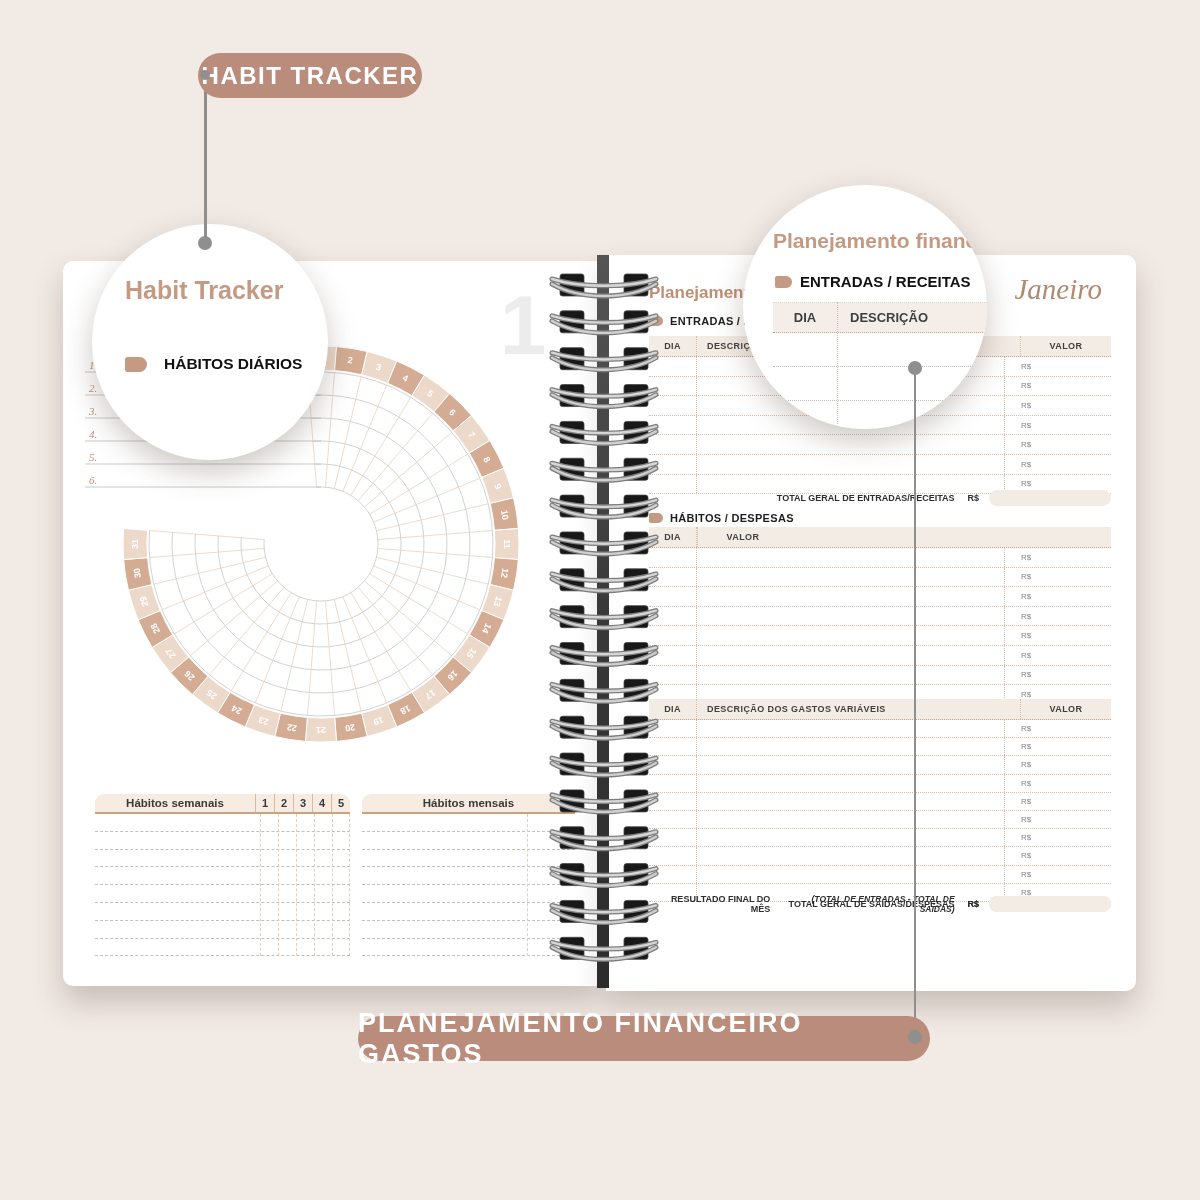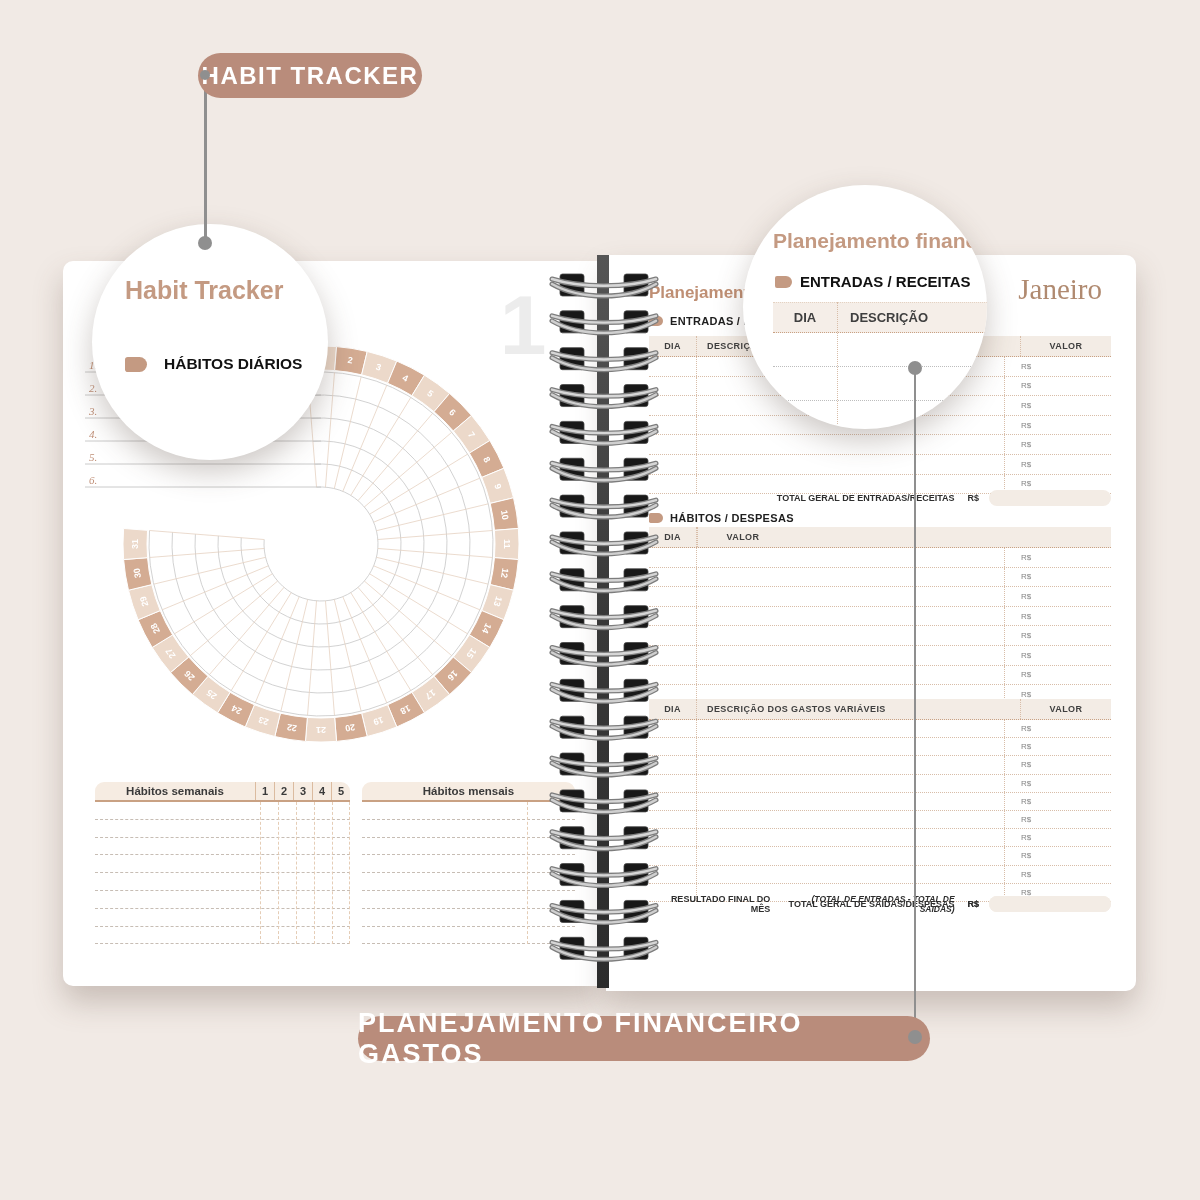--- a/index.html
+++ b/index.html
@@ -17,34 +17,34 @@
   .page.right{left:606px;top:255px;width:530px;height:736px;border-radius:0 10px 10px 0;
     box-shadow:0 16px 30px rgba(96,74,63,.28);}
   .gap-bar{position:absolute;left:597px;top:255px;width:12px;height:733px;z-index:2;
     background:linear-gradient(180deg,#555 0%,#383838 50%,#2c2c2c 100%);}
   svg.spiral{position:absolute;left:540px;top:250px;z-index:3;}
 
   
   .lp-num{position:absolute;left:420px;top:16px;width:80px;text-align:center;
     font-size:84px;font-weight:bold;color:#ececec;}
   svg.tracker{position:absolute;left:0;top:0;}
-  .hab-table{position:absolute;color:#333;}
+  .hab-table{position:absolute;color:#333;margin-top:12px;}
   .hab-head{display:flex;height:18px;background:#f6ece2;border-bottom:2px solid #c9a183;
     border-radius:9px 9px 0 0;font-weight:bold;font-size:11.5px;align-items:center;color:#3a3a3a;}
   .hab-head .ht{flex:1;text-align:center;}
   .hab-head .hc{width:18px;align-self:stretch;display:flex;align-items:center;justify-content:center;
     border-left:1px solid #dbbb9f;font-size:11px;}
   .hab-body{position:relative;}
   .hab-row{height:16.8px;border-bottom:1px dashed #c7bdb4;}
   .vline{position:absolute;top:0;bottom:0;border-left:1px dashed #e5cdb6;}
 
   
   .rp-title{position:absolute;left:43px;top:28px;font-size:17px;font-weight:bold;color:#bf8f74;}
   .rp-month{position:absolute;right:34px;top:18px;font-family:"Liberation Serif",serif;
-    font-size:29px;color:#b08a70;}
+    font-style:italic;font-size:29px;color:#b08a70;}
   .sec-label{position:absolute;display:flex;align-items:center;gap:7px;
     font-size:11px;font-weight:bold;color:#1e1e1e;letter-spacing:.3px;}
   .tag{background:#c49a82;border-radius:2px 6px 6px 2px;}
   .sec-label .tag{width:14px;height:10px;}
   #lab-entradas{left:43px;top:60px;}
   #lab-saidas{left:43px;top:257px;}
   .fin-table{position:absolute;left:43px;width:462px;font-size:9px;}
   .fin-head{display:flex;height:20px;background:#f3ece5;border-bottom:1px dotted #c9a183;
     font-weight:bold;color:#3f3f3f;letter-spacing:.4px;}
   .fin-row{display:flex;border-bottom:1px dotted #d8bda8;}

